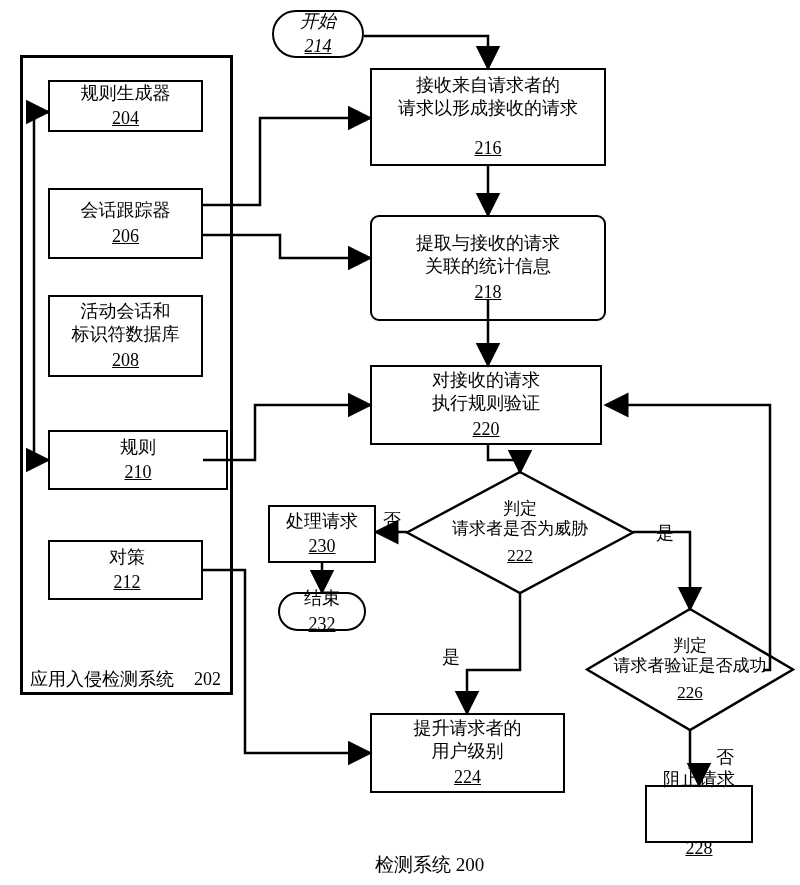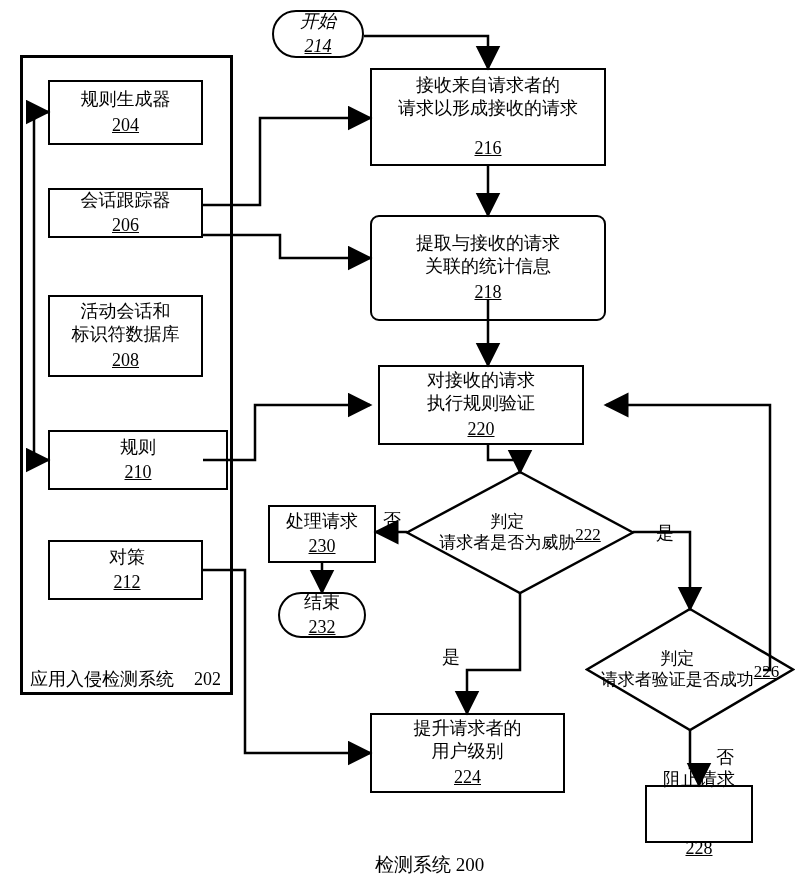--- a/index.html
+++ b/index.html
@@ -37,21 +37,21 @@
     background: transparent;
   }
   .diamond {
     position: absolute;
     background: #fff;
   }
   .diamond svg { position: absolute; left:0; top:0; }
   .diamond-content {
     position: absolute;
     left: 0; top: 0; width: 100%; height: 100%;
-    display: flex; 
+    display: flex; flex-direction: column;
     justify-content: center; align-items: center;
     text-align: center;
     font-size: 17px;
     line-height: 1.2;
   }
   .diamond-content .num { text-decoration: underline; margin-top: 6px; }
   .label {
     position: absolute;
     font-size: 18px;
     background: transparent;
@@ -68,25 +68,25 @@
   }
 </style>
 </head>
 <body>
 
 <div class="frame" style="left:20px; top:55px; width:213px; height:640px;"></div>
 <div class="label" style="left:30px; top:667px; font-size:18px;">
   <span>应用入侵检测系统</span><span style="margin-left:20px;">202</span>
 </div>
 
-<div class="node" style="left:48px; top:80px; width:155px; height:65px;">
+<div class="node" style="left:48px; top:80px; width:155px; height:52px;">
   <span class="txt">规则生成器</span>
   <span class="num">204</span>
 </div>
-<div class="node" style="left:48px; top:188px; width:155px; height:50px;">
+<div class="node" style="left:48px; top:188px; width:155px; height:71px;">
   <span class="txt">会话跟踪器</span>
   <span class="num">206</span>
 </div>
 <div class="node" style="left:48px; top:295px; width:155px; height:82px;">
   <span class="txt">活动会话和
 标识符数据库</span>
   <span class="num">208</span>
 </div>
 <div class="node" style="left:48px; top:430px; width:180px; height:60px;">
   <span class="txt">规则</span>
@@ -107,21 +107,21 @@
 请求以形成接收的请求</span>
   <span class="num" style="margin-top:16px;">216</span>
 </div>
 
 <div class="node" style="left:370px; top:215px; width:236px; height:106px;border-radius:9px;">
   <span class="txt">提取与接收的请求
 关联的统计信息</span>
   <span class="num">218</span>
 </div>
 
-<div class="node" style="left:378px; top:365px; width:206px; height:80px;">
+<div class="node" style="left:370px; top:365px; width:232px; height:80px;">
   <span class="txt">对接收的请求
 执行规则验证</span>
   <span class="num">220</span>
 </div>
 
 <div class="diamond" style="left:405px; top:470px; width:230px; height:125px;">
   <svg width="230" height="125" viewBox="0 0 230 125">
     <polygon points="115,2 228,62.5 115,123 2,62.5" fill="#fff" stroke="#000" stroke-width="2.5"></polygon>
   </svg>
   <div class="diamond-content">
@@ -129,21 +129,21 @@
 请求者是否为威胁</span>
     <span class="num">222</span>
   </div>
 </div>
 
 <div class="node" style="left:268px; top:505px; width:108px; height:58px;">
   <span class="txt">处理请求</span>
   <span class="num">230</span>
 </div>
 
-<div class="node terminal" style="left:278px; top:592px; width:88px; height:46px;">
+<div class="node terminal" style="left:278px; top:592px; width:88px; height:39px;">
   <span class="txt">结束</span>
   <span class="num">232</span>
 </div>
 
 <div class="node" style="left:370px; top:713px; width:195px; height:80px;">
   <span class="txt">提升请求者的
 用户级别</span>
   <span class="num">224</span>
 </div>
 

